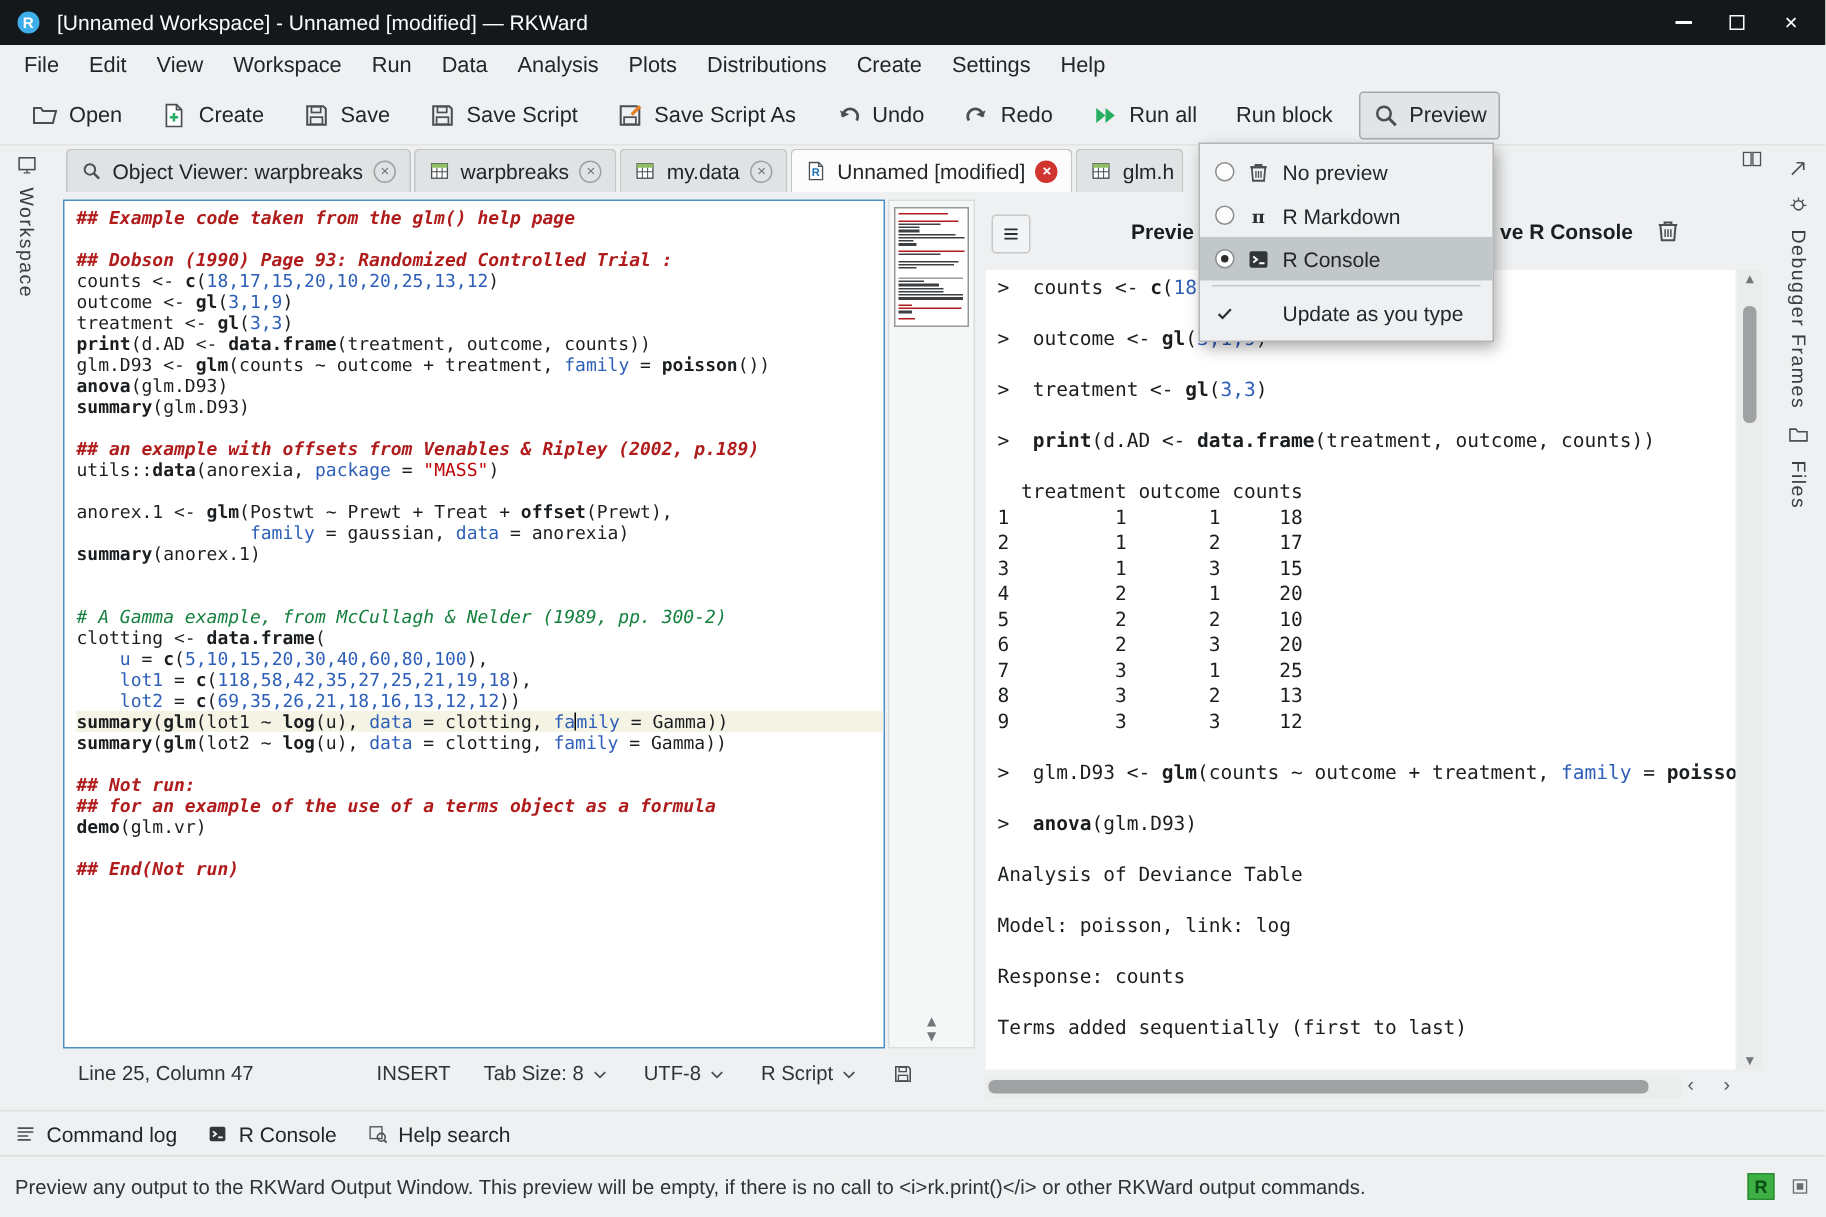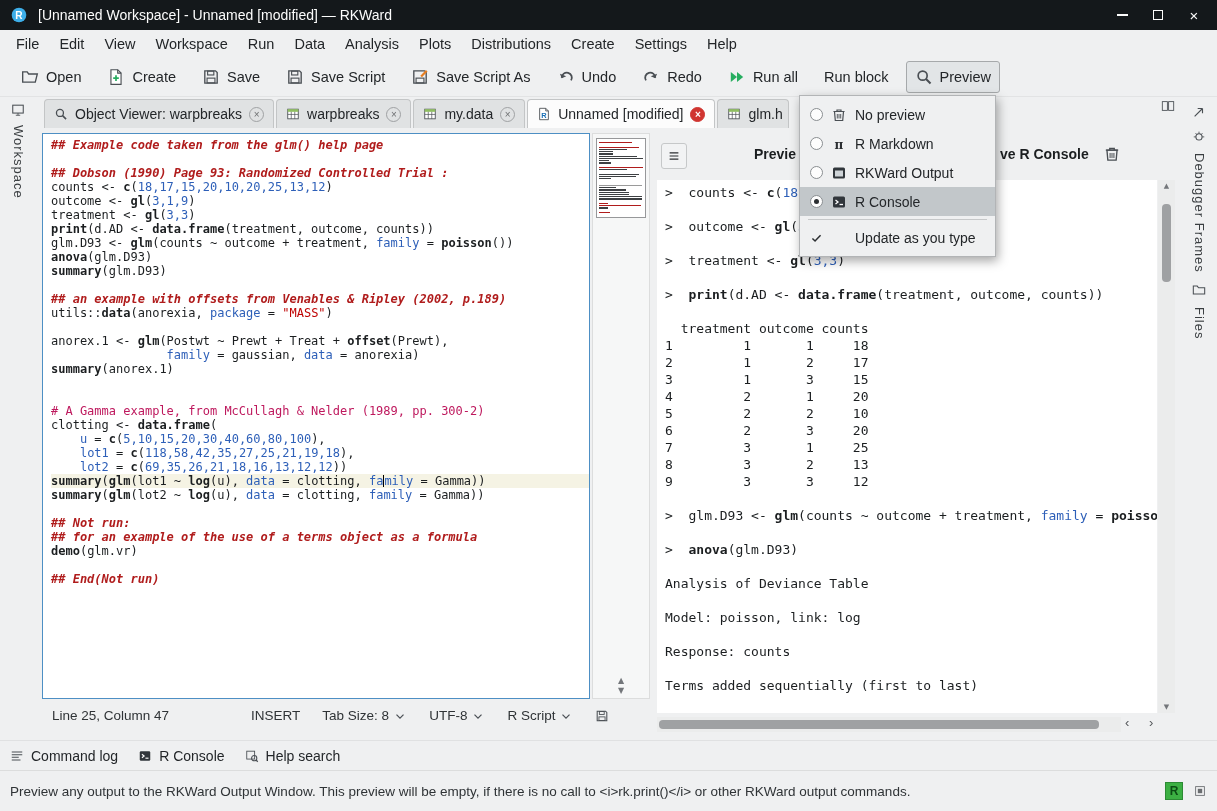--- a/index.html
+++ b/index.html
@@ -40,21 +40,21 @@
   .vtext{writing-mode:vertical-rl;font-size:13px;color:#3a3e41;letter-spacing:1px;}
 
   
   #editor-frame{position:absolute;left:42px;top:133px;width:548px;height:566px;background:#fff;border:1px solid #4d8fc4;overflow:hidden;}
   #editor{position:absolute;inset:0;padding:4px 0 0 8px;font-family:"DejaVu Sans Mono",monospace;font-size:12px;line-height:14px;white-space:pre;}
   .ed-line{height:14px;}
   .ed-line.current{background:#f5f3e4;}
   .sg-t{color:#1b1e20;}
   .sg-f{color:#1b1e20;font-weight:bold;}
   .sg-h{color:#b01c1c;font-weight:bold;font-style:italic;}
-  .sg-c{color:#be185d;}
+  .sg-c{color:#15803d;font-style:italic;}
   .sg-n{color:#2d5fb8;}
   .sg-k{color:#2d5fb8;}
   .sg-s{color:#bf0303;}
   .caret{display:inline-block;width:1px;height:12px;background:#000;vertical-align:-2px;}
 
   
   #minimap{position:absolute;left:592px;top:133px;width:58px;height:566px;background:#f6f7f7;border:1px solid #dcdddd;}
   #minimap-thumb{position:absolute;left:3px;top:4px;width:50px;height:80px;border:1px solid #97989a;background:#fff;padding:3px 2px;display:flex;flex-direction:column;}
   .mm-bar{height:1.4px;margin-bottom:1px;}
   #minimap-arrows{position:absolute;bottom:2px;left:0;width:100%;text-align:center;color:#73767a;font-size:8px;line-height:10px;font-family:"DejaVu Sans",sans-serif;}
@@ -484,30 +484,20 @@
       </div>
       <div class="pm-item">
         <span class="pm-radio"></span>
         <span class="pm-icon">
           <svg viewBox="0 0 16 16">
             <text x="3.5" y="12.5" font-size="12" font-weight="bold" fill="#2b2e31" font-family="DejaVu Serif,serif">π</text>
           </svg>
         </span>
         <span class="pm-label">R Markdown</span>
       </div>
-      <div class="pm-item">
-        <span class="pm-radio"></span>
-        <span class="pm-icon">
-          <svg viewBox="0 0 16 16">
-            <rect x="2" y="2.5" width="12" height="11" rx="1.5" fill="#31363b"></rect>
-            <rect x="4" y="5.5" width="8" height="6" fill="#cfd4d8"></rect>
-          </svg>
-        </span>
-        <span class="pm-label">RKWard Output</span>
-      </div>
       <div class="pm-item selected">
         <span class="pm-radio on"></span>
         <span class="pm-icon">
           <svg viewBox="0 0 16 16">
             <rect x="2" y="2.5" width="12" height="11" rx="1.5" fill="#31363b"></rect>
             <path d="M4.5 6L7 8l-2.5 2" fill="none" stroke="#fff" stroke-width="1.3"></path>
             <path d="M8.5 10.5H12" stroke="#fff" stroke-width="1.3"></path>
           </svg>
         </span>
         <span class="pm-label">R Console</span>

